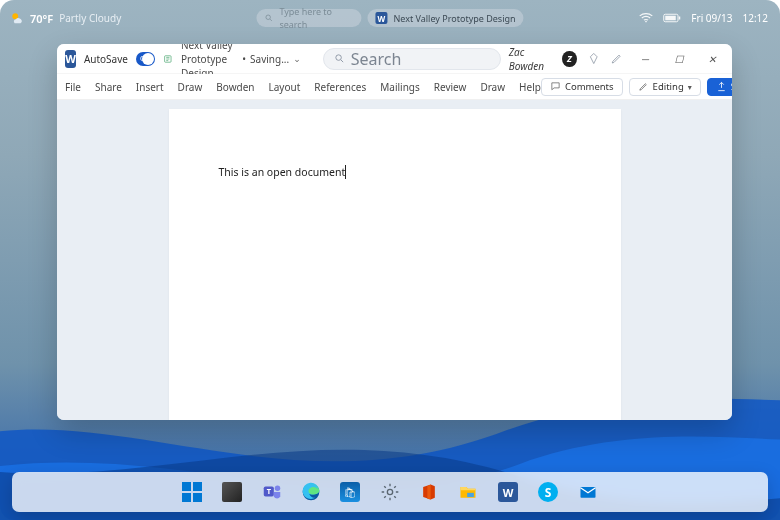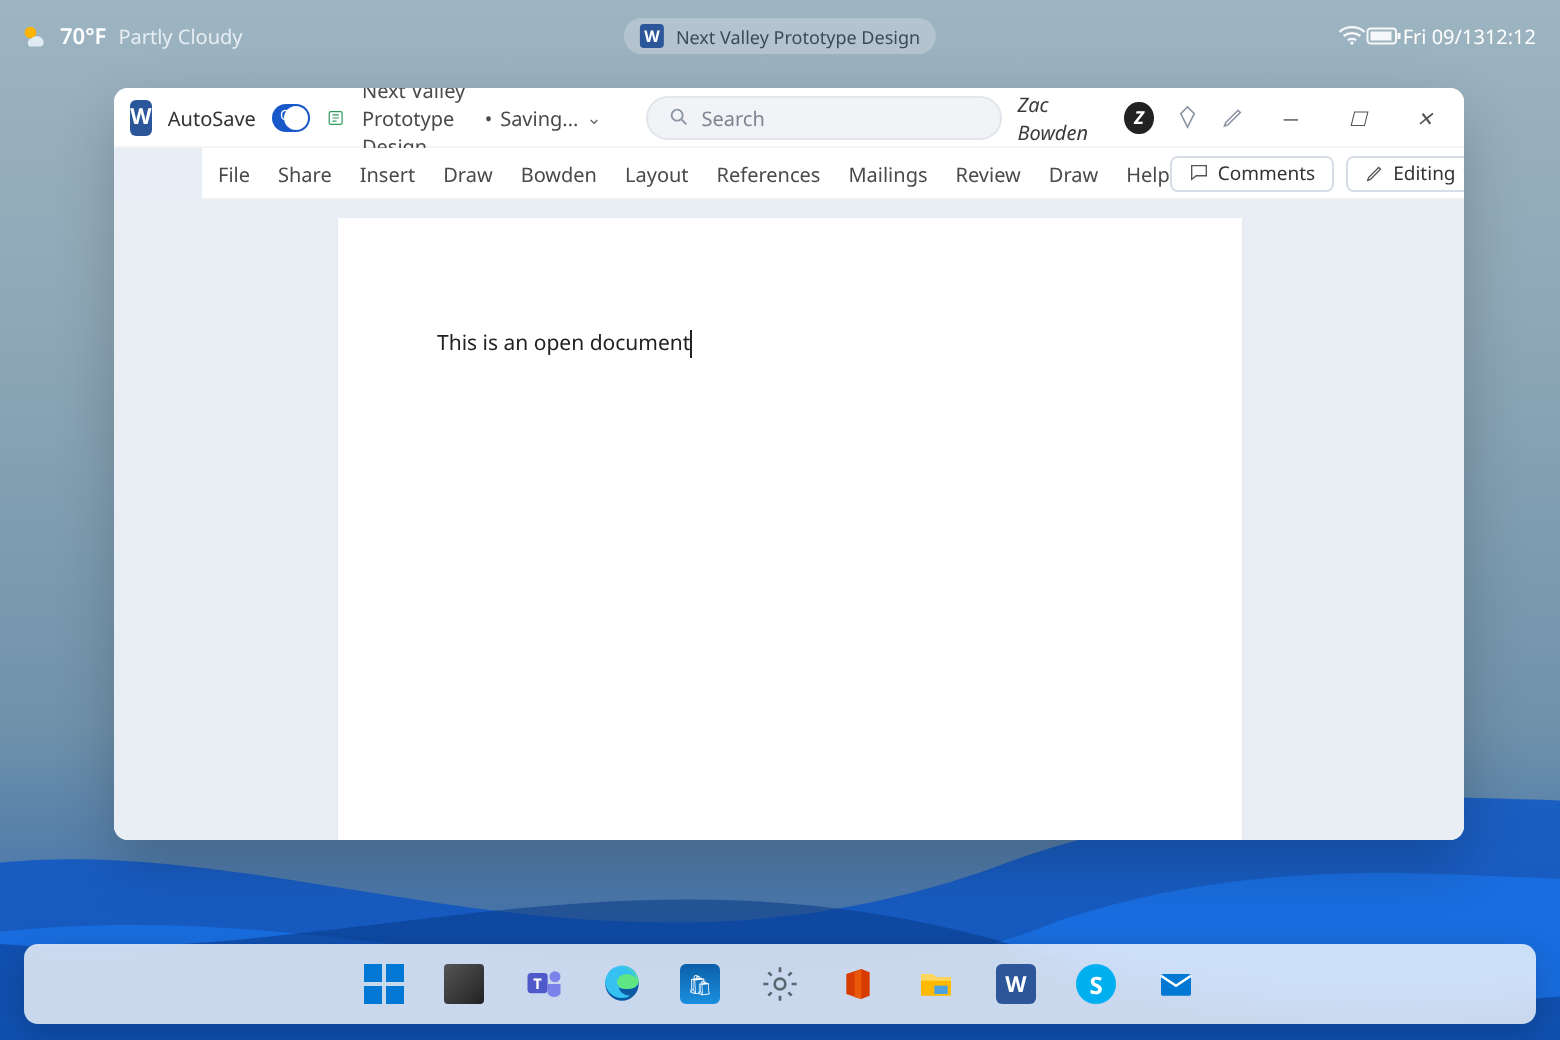--- a/index.html
+++ b/index.html
@@ -1,20 +1,21 @@
 <!DOCTYPE html>
 <html><head>
 <meta charset="utf-8">
 <style>
   * { box-sizing: border-box; margin: 0; padding: 0; font-family: "Segoe UI", system-ui, sans-serif; }
   body { width: 780px; height: 520px; overflow: hidden; position: relative; }
   .desktop {
     width: 100%; height: 100%;
     background: linear-gradient(180deg, #9db4c1 0%, #8fa8b7 30%, #6f92ab 70%, #2a5fa8 100%);
     position: relative;
+    border-radius: 14px;
   }
   .wave {
     position: absolute; bottom: 0; left: 0; width: 100%; height: 160px;
     overflow: hidden; pointer-events: none;
   }
   .wave svg { width: 120%; height: 100%; position: absolute; left: -10%; }
 
   
   .sysbar { position: absolute; top: 6px; left: 0; width: 100%; height: 24px;
     display: flex; align-items: center; color: #3b3b3b; font-size: 10px; }
@@ -29,21 +30,21 @@
     background: rgba(200,210,218,0.55); border-radius: 11px;
     height: 18px; padding: 0 8px; width: 105px; color: #7b8c97; font-size: 9px;
   }
   .top-app {
     display: flex; align-items: center; gap: 6px;
     background: rgba(200,210,218,0.55); border-radius: 11px;
     height: 18px; padding: 0 8px; font-size: 9px; color: #3c4a55;
   }
   .top-app .ic { width: 12px; height: 12px; background: #2b579a; border-radius: 2px;
     display: flex; align-items: center; justify-content: center; color: #fff; font-size: 8px; font-weight: 700;}
-  .sys-right { margin-left: auto; margin-right: 12px; display: flex; align-items: center; color: #fff; font-size: 10px;}
+  .sys-right { margin-left: auto; margin-right: 12px; display: flex; align-items: center; gap: 10px; color: #fff; font-size: 10px;}
   .sys-right .ic { opacity: .9; }
 
   
   .window {
     position: absolute; left: 57px; top: 44px; width: 675px; height: 376px;
     background: #e7eef5; border-radius: 7px; box-shadow: 0 12px 30px rgba(0,0,0,0.20);
     display: flex; flex-direction: column; overflow: hidden;
   }
   .titlebar {
     height: 30px; display: flex; align-items: center; padding: 0 8px; gap: 8px;
@@ -58,34 +59,34 @@
   }
   .toggle .txt { color: #fff; font-size: 7px; margin-left: 4px; }
   .toggle .knob { position: absolute; right: 1px; width: 12px; height: 12px; border-radius: 50%;
     background: #fff; }
   .collab-ic { width: 16px; height: 16px; color: #2e9a5a; }
   .doc-title { font-size: 10px; color: #4a4a4a; display: flex; align-items: center; gap: 4px; }
   .doc-title .car { color: #6a6a6a; font-size: 9px; }
   .title-search {
     margin-left: 14px; flex: 0 0 178px; height: 22px; border-radius: 12px;
     background: #f1f3f6; border: 1px solid #e2e6ec; display: flex; align-items: center; gap: 6px;
-    padding: 0 10px; color: #7c8591; font-size: 10px;
+    padding: 0 10px; color: #7c8591; font-size: 16px;
   }
   .title-right { margin-left: auto; display: flex; align-items: center; gap: 10px; font-style: italic; }
   .user { display: flex; align-items: center; gap: 6px; font-size: 10px; color: #3b3b3b; }
   .avatar { width: 16px; height: 16px; border-radius: 50%; background: #222;
     display: flex; align-items: center; justify-content: center; color: #fff; font-size: 9px; font-weight: 700; }
   .tico { width: 15px; height: 15px; color: #666; }
   .winbtn { width: 26px; height: 26px; display: flex; align-items: center; justify-content: center;
     color: #555; font-size: 10px; border-radius: 3px; }
 
   
   .ribbon {
     height: 26px; display: flex; align-items: center; padding: 0 8px;
-    background: #fff; border-bottom: 1px solid rgba(0,0,0,0.06); margin-left: 44px;
+    background: #fff; border-bottom: 1px solid rgba(0,0,0,0.06);
   }
   .tabs { display: flex; gap: 14px; font-size: 10px; color: #4a4a4a; }
   .tabs span { cursor: default; }
   .ribbon-right { margin-left: auto; display: flex; align-items: center; gap: 6px; }
   .rbtn {
     height: 18px; display: flex; align-items: center; gap: 4px; font-size: 9.5px;
     padding: 0 8px; border-radius: 4px; border: 1px solid #d7dde6; color: #333; background: #fff;
   }
   .rbtn.share { background: #1a62d6; color: #fff; border-color: #1a62d6; }
   .caret { font-size: 8px; opacity: .8; }
@@ -139,20 +140,27 @@
   <div class="sysbar">
     <div class="weather">
       <svg class="sun" viewBox="0 0 24 24">
         <circle cx="9" cy="9" r="5" fill="#ffb400"></circle>
         <path d="M10 14a6 6 0 0 1 10 2 4 4 0 0 1-2 5H8a4 4 0 0 1 2-7z" fill="#e0eaf3"></path>
       </svg>
       <span class="temp">70°F</span>
       <span class="cond">Partly Cloudy</span>
     </div>
     <div class="top-center">
+      <div class="top-search">
+        <svg width="10" height="10" viewBox="0 0 24 24">
+            <circle cx="10" cy="10" r="6" fill="none" stroke="#7b8c97" stroke-width="2"></circle>
+            <line x1="15" y1="15" x2="20" y2="20" stroke="#7b8c97" stroke-width="2"></line>
+          </svg>
+        <span>Type here to search</span>
+      </div>
       <div class="top-app">
         <span class="ic">W</span>
         <span>Next Valley Prototype Design</span>
       </div>
     </div>
     <div class="sys-right">
       <svg class="ic" width="14" height="10" viewBox="0 0 20 14">
           <path d="M1 4a14 14 0 0 1 18 0M4 7a10 10 0 0 1 12 0M7 10a6 6 0 0 1 6 0" fill="none" stroke="#fff" stroke-width="1.6"></path>
           <circle cx="10" cy="12" r="1.2" fill="#fff"></circle>
         </svg>

